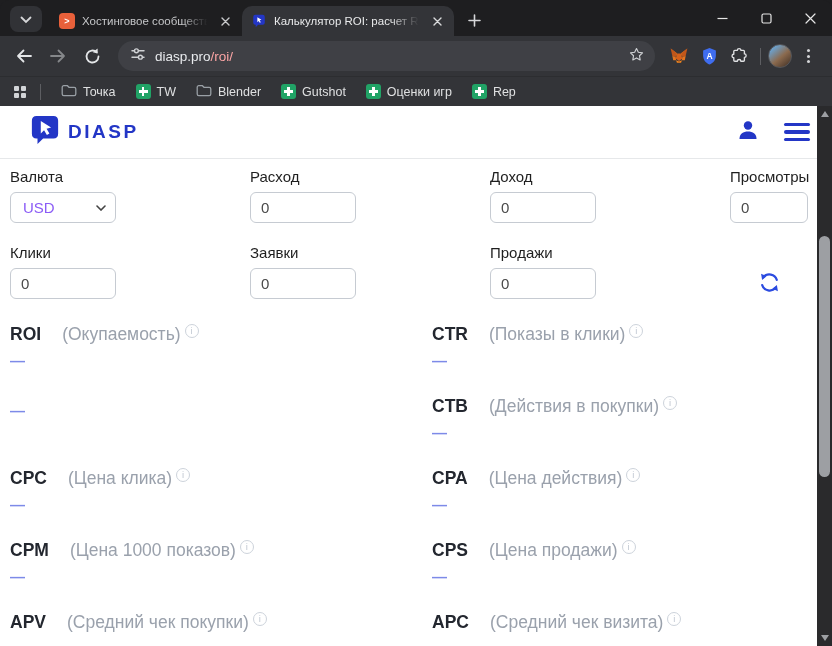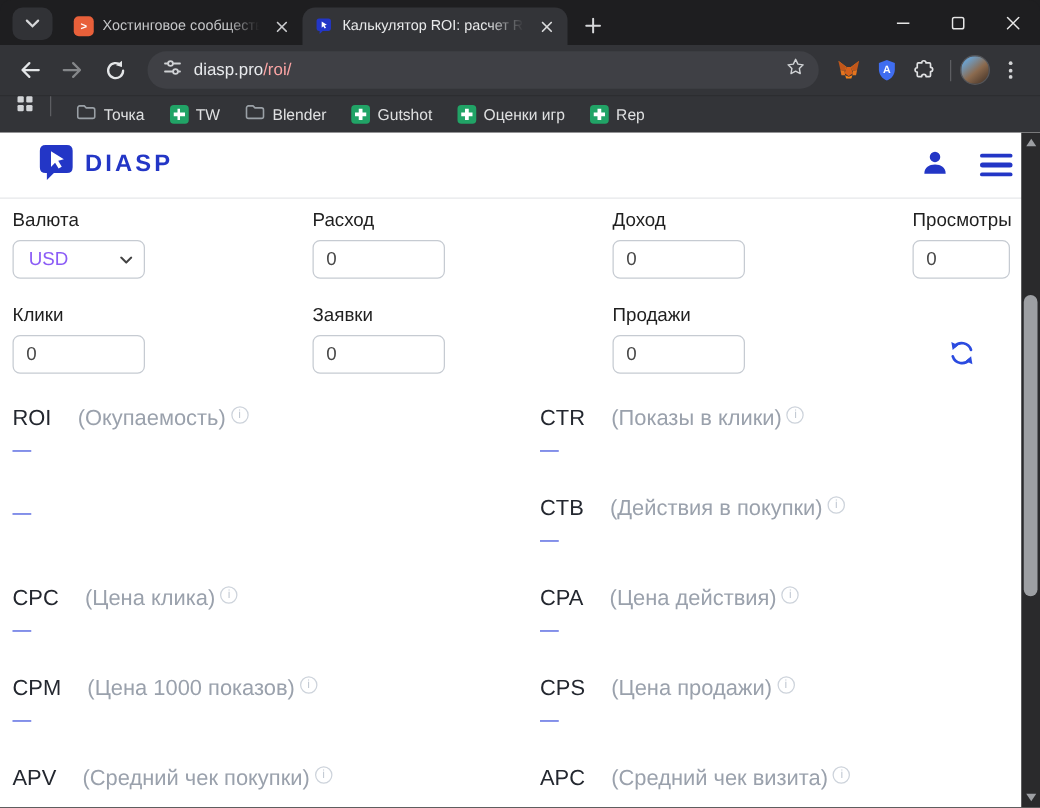--- a/index.html
+++ b/index.html
@@ -30,21 +30,21 @@
   .omni-host { color:#e8eaed; font-size:13.5px; }
   .omni-path { color:#fca5a5; font-size:13.5px; }
   .omni-spacer { flex:1; }
   .ext { width:28px; height:28px; display:flex; align-items:center; justify-content:center; flex:0 0 auto; }
   .tdivider { width:1px; height:17px; background:#5d5e62; margin:0 5px; flex:0 0 auto; }
   .avatar { width:24px; height:24px; border-radius:50%; background:linear-gradient(140deg,#6d9fc9 18%,#8b6a4e 55%,#41migrate 0), linear-gradient(140deg,#6d9fc9 18%,#8b6a4e 55%,#4e3a2c 90%); flex:0 0 auto; border:1px solid #55565a; }
   .kebab { display:flex; flex-direction:column; gap:2.6px; align-items:center; }
   .kebab i { width:3px; height:3px; border-radius:50%; background:#d4d5d7; }
 
   
-  .bookmarks { height:30px; background:#333438; display:flex; padding:0 10px; gap:4px; border-top:1px solid #2c2d30; }
+  .bookmarks { height:30px; background:#333438; display:flex; align-items:center; padding:0 10px; gap:4px; border-top:1px solid #2c2d30; }
   .apps-grid { display:grid; grid-template-columns:5px 5px; grid-template-rows:5px 5px; gap:2px; margin:0 6px 0 4px; }
   .apps-grid i { background:#d2d4d7; border-radius:1px; }
   .bdivider { width:1px; height:16px; background:#5d5e62; margin:0 8px 0 4px; }
   .bm { display:flex; align-items:center; gap:6px; padding:3px 8px; border-radius:6px; }
   .bm-label { color:#dfe0e1; font-size:12.5px; white-space:nowrap; }
   .sheet-ic { width:15px; height:15px; border-radius:3px; background:#21a366; position:relative; }
   .sheet-ic::before { content:""; position:absolute; left:6.2px; top:3px; width:2.6px; height:9px; background:#fff; }
   .sheet-ic::after { content:""; position:absolute; left:3px; top:6.2px; width:9px; height:2.6px; background:#fff; }
 
   
@@ -68,21 +68,21 @@
   .field-label { font-size:15px; color:#1f1f1f; margin-bottom:7px; }
   .tinput { width:106px; height:31px; border:1px solid #c6cbd2; border-radius:6px; padding:0 10px; font-size:15px; color:#4a4a4a; background:#fff; font-family:inherit; outline:none; }
   .tinput.narrow { width:78px; }
   .select { width:106px; height:31px; border:1px solid #c6cbd2; border-radius:6px; padding:0 9px 0 12px; font-size:15px; color:#8b5cf6; display:flex; align-items:center; justify-content:space-between; }
   .refresh-cell { display:flex; align-items:flex-end; padding-bottom:5px; }
   .refresh-cell svg { margin-left:28px; }
 
   .results { margin-top:24px; display:grid; grid-template-columns:422px 1fr; }
   .res { margin-bottom:26px; }
   .res-line { font-size:17.5px; line-height:22px; }
-  .abbr { color:#23272f; font-weight:400;text-align:center; }
+  .abbr { color:#23272f; font-weight:700;text-align:center; }
   .desc { color:#9aa1ac; margin-left:21px; }
   .info { display:inline-flex; width:14px; height:14px; border:1px solid #cdd3db; border-radius:50%; color:#c2c9d3; font-size:9.5px; align-items:center; justify-content:center; margin-left:4px; vertical-align:6px; }
   .info::before { content:"i"; }
   .res-val { margin-top:8px; font-size:15px; font-weight:700; color:#7d8ae8; line-height:16px; }
 </style>
 </head>
 <body>
 
 <div class="window">
 

